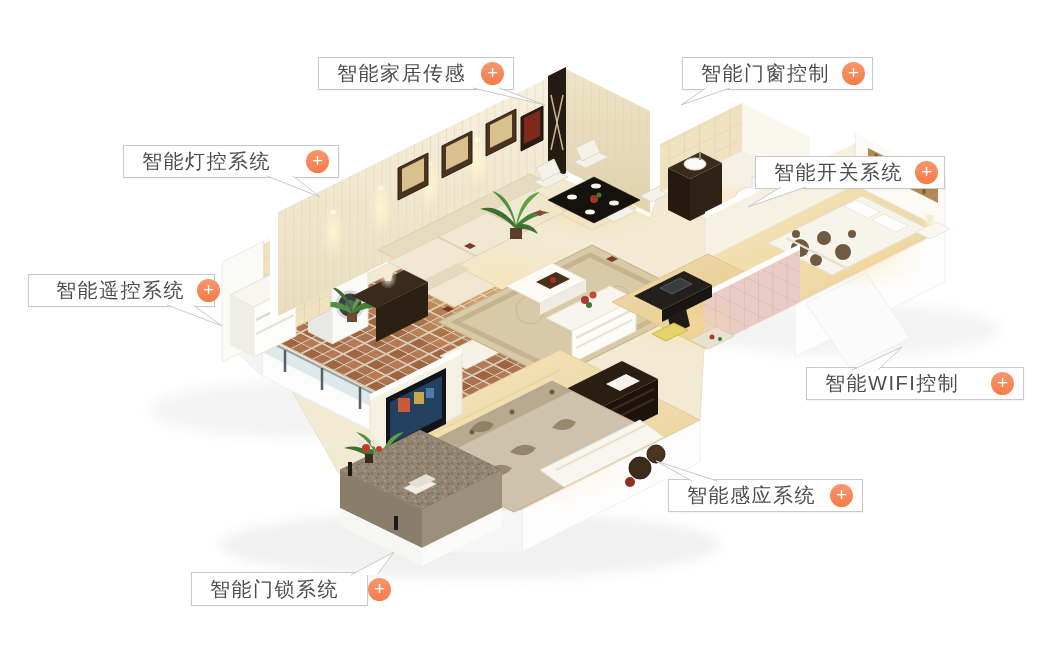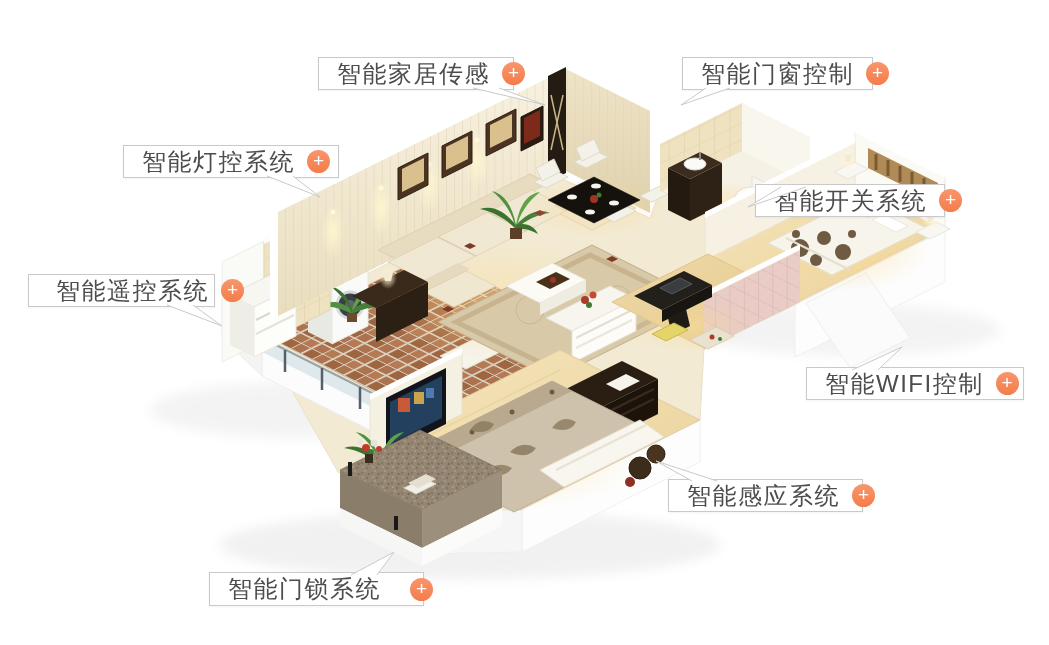--- a/index.html
+++ b/index.html
@@ -3,21 +3,21 @@
 <meta charset="utf-8">
 <style>
   html,body{margin:0;padding:0;background:#fff;}
   .stage{position:relative;width:1049px;height:645px;background:#fff;overflow:hidden;
          font-family:"Liberation Sans","DejaVu Sans",sans-serif;}
   .floorplan{position:absolute;left:0;top:0;z-index:1;}
   .tails{position:absolute;left:0;top:0;z-index:30;pointer-events:none;}
   .callout{position:absolute;display:flex;align-items:center;justify-content:space-between;
            background:#fff;border:1px solid #c9c9c9;box-sizing:border-box;
            padding:0 9px 0 18px;z-index:20;box-shadow:0 1px 2px rgba(0,0,0,.05);cursor:pointer;}
-  .callout-label{font-size:24px;color:#4d4d4d;letter-spacing:1.5px;white-space:nowrap;}
+  .callout-label{font-size:20px;color:#4d4d4d;letter-spacing:1.5px;white-space:nowrap;}
   .plus-icon{width:23px;height:23px;min-width:23px;border-radius:50%;
              background:linear-gradient(180deg,#f8966c,#f47c4b);color:#fff;display:flex;
              align-items:center;justify-content:center;font-size:19px;line-height:1;
              margin-left:12px;padding-bottom:2px;box-sizing:border-box;}
 </style>
 </head>
 <body>
 
 <div class="stage">
 
@@ -428,41 +428,41 @@
 <div class="callout" style="left:682px;top:57px;width:191px;height:33px;">
   <span class="callout-label">智能门窗控制</span>
   <span class="plus-icon">+</span>
 </div>
 
 <div class="callout" style="left:123px;top:145px;width:216px;height:33px;">
   <span class="callout-label">智能灯控系统</span>
   <span class="plus-icon">+</span>
 </div>
 
-<div class="callout" style="left:755px;top:156px;width:190px;height:33px;margin-top:28px;">
+<div class="callout" style="left:755px;top:156px;width:190px;height:33px;">
   <span class="callout-label">智能开关系统</span>
   <span class="plus-icon">+</span>
 </div>
 
 <div class="callout" style="left:28px;top:274px;width:187px;height:33px;padding-left:27px;">
   <span class="callout-label">智能遥控系统</span>
   <span class="plus-icon">+</span>
 </div>
 
 <div class="callout" style="left:806px;top:367px;width:218px;height:33px;align-items:center;">
   <span class="callout-label">智能WIFI控制</span>
   <span class="plus-icon">+</span>
 </div>
 
 <div class="callout" style="left:668px;top:479px;width:195px;height:33px;">
   <span class="callout-label">智能感应系统</span>
   <span class="plus-icon">+</span>
 </div>
 
-<div class="callout" style="left:209px;top:572px;width:215px;height:34px;gap:17px;">
+<div class="callout" style="left:191px;top:572px;width:177px;height:34px;gap:17px;">
   <span class="callout-label">智能门锁系统</span>
   <span class="plus-icon">+</span>
 </div>
 
 <svg class="tails" width="1049" height="645" viewBox="0 0 1049 645">
   <path d="M473,88 L545,105 L499,88" fill="#ffffff" stroke="#c9c9c9" stroke-width="1"></path>
   <path d="M706,88 L681,105 L730,88" fill="#ffffff" stroke="#c9c9c9" stroke-width="1"></path>
   <path d="M267,176 L320,197 L293,176" fill="#ffffff" stroke="#c9c9c9" stroke-width="1"></path>
   <path d="M781,187 L748,207 L806,187" fill="#ffffff" stroke="#c9c9c9" stroke-width="1"></path>
   <path d="M167,305 L222,326 L193,305" fill="#ffffff" stroke="#c9c9c9" stroke-width="1"></path>

